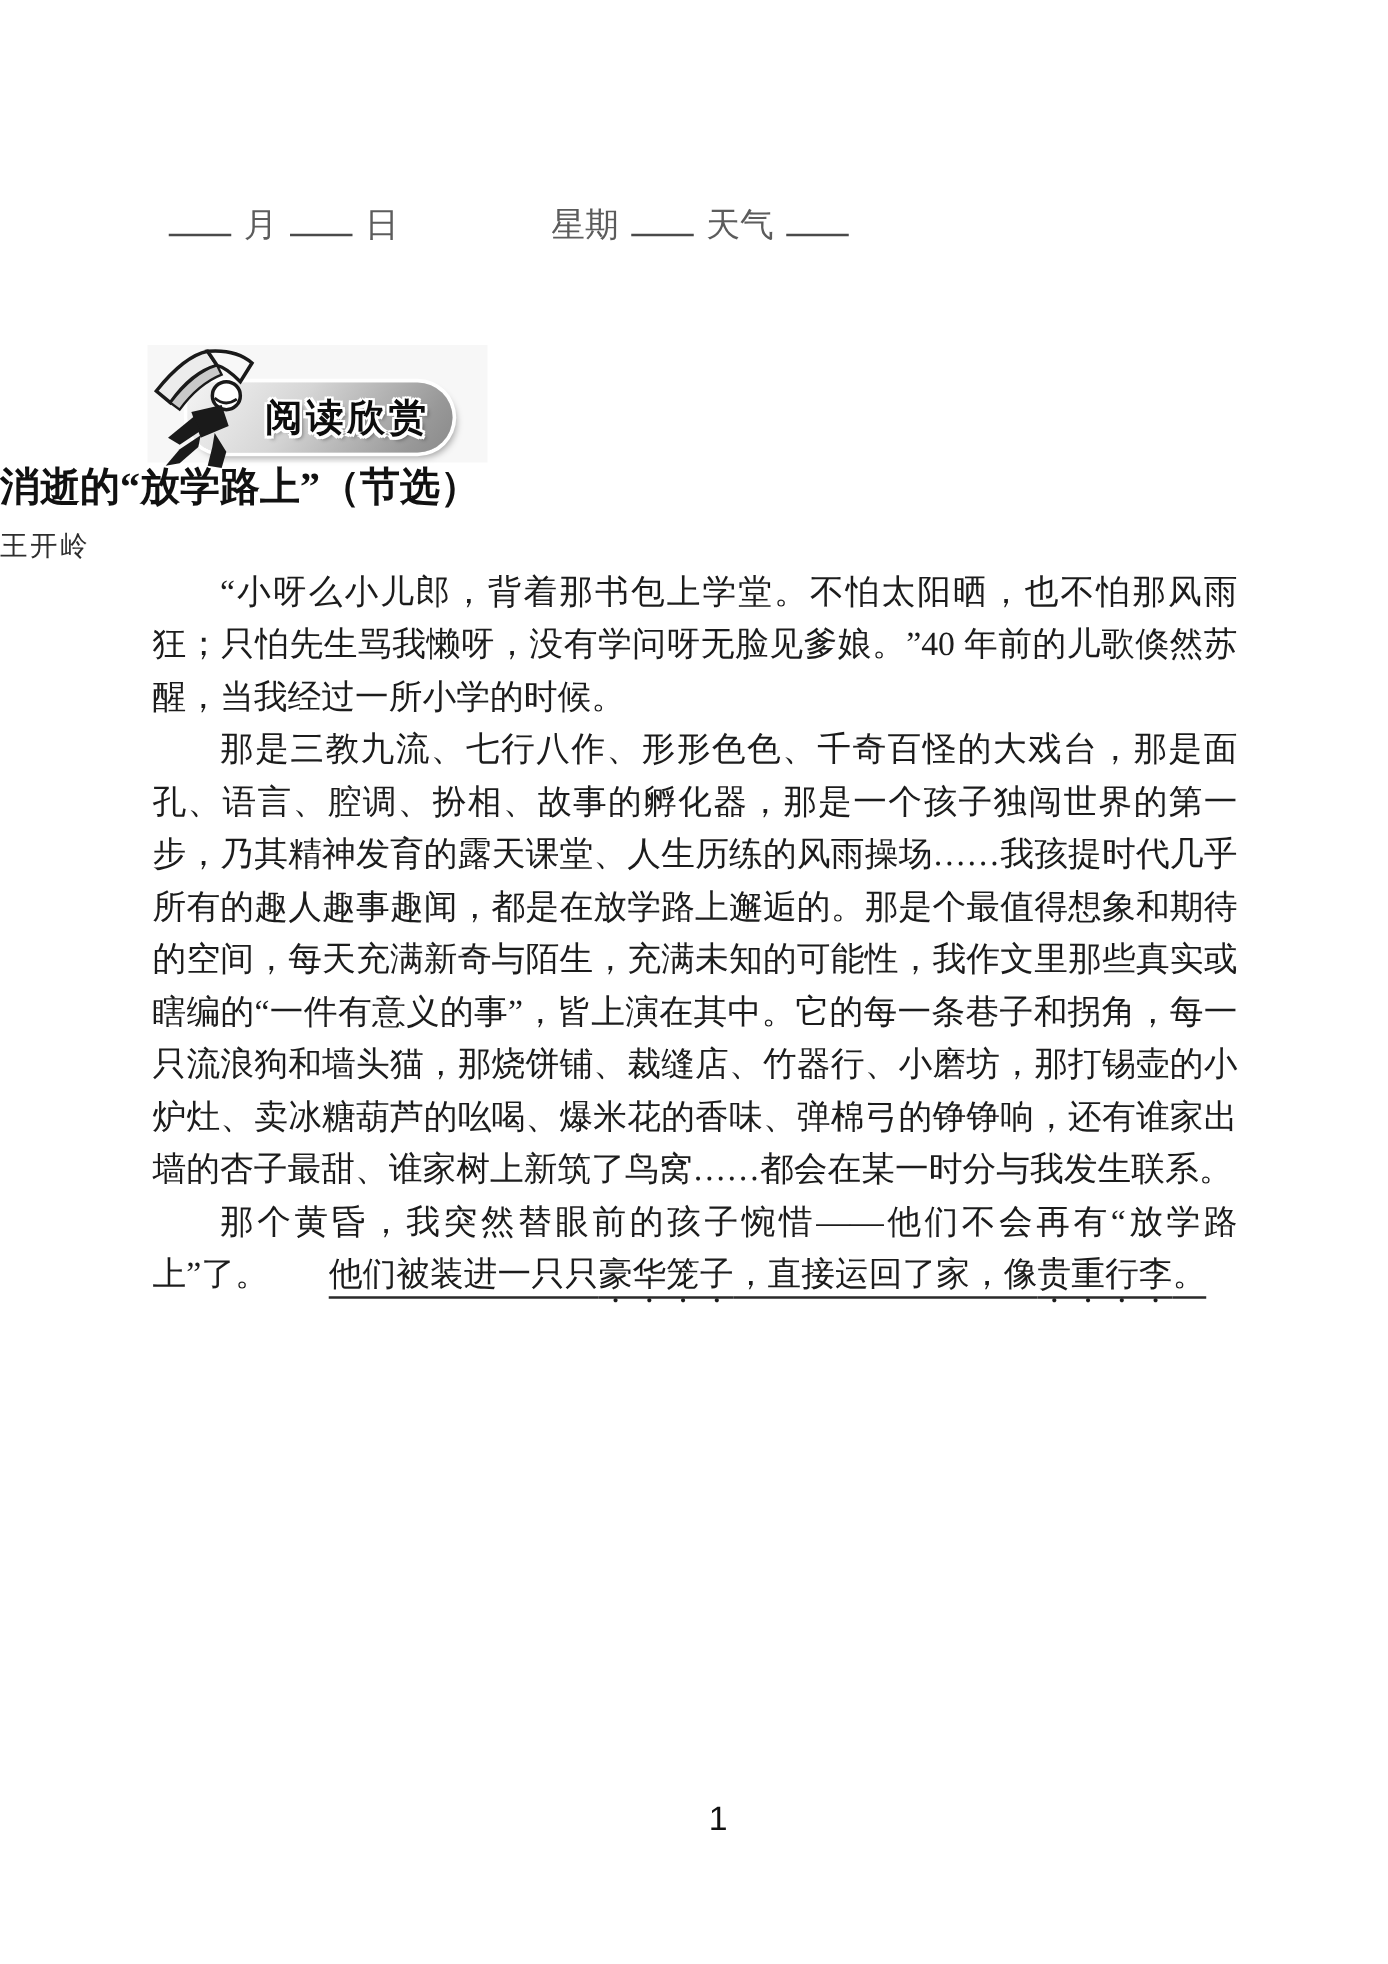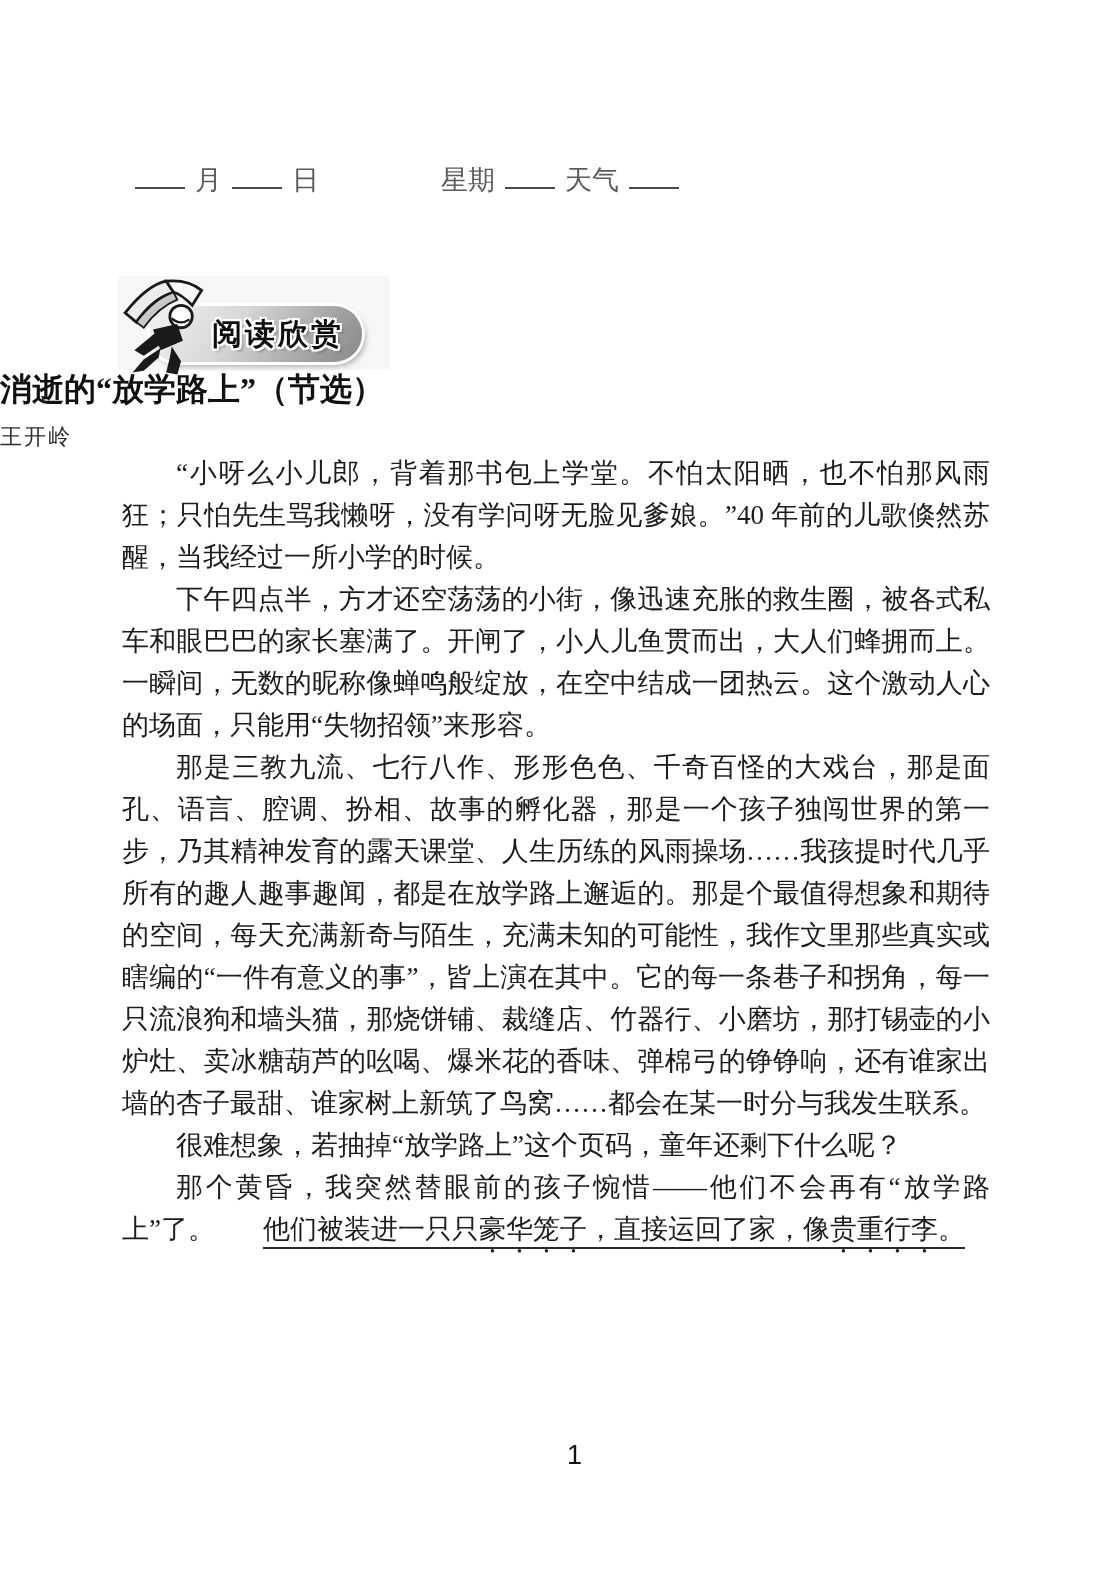--- a/index.html
+++ b/index.html
@@ -171,21 +171,19 @@
       <path d="M64 84 L74 100 L70 114 L58 112 L62 96 Z" fill="#1a1a1a"></path>
     </svg>
   </div>
 
   <h1 class="article-title">消逝的“放学路上”（节选）</h1>
 
   <div class="article-author">王开岭</div>
 
   <div class="article-body">
       <p class="para">“小呀么小儿郎，背着那书包上学堂。不怕太阳晒，也不怕那风雨狂；只怕先生骂我懒呀，没有学问呀无脸见爹娘。”40 年前的儿歌倏然苏醒，当我经过一所小学的时候。</p>
-      <p class="para">下午四点半，方才还空荡荡的小街，像迅速充胀的救生圈，被各式私车和眼巴巴的家长塞满了。开闸了，小人儿鱼贯而出，大人们蜂拥而上。一瞬间，无数的昵称像蝉鸣般绽放，在空中结成一团热云。这个激动人心的场面，只能用“失物招领”来形容。</p>
       <p class="para">那是三教九流、七行八作、形形色色、千奇百怪的大戏台，那是面孔、语言、腔调、扮相、故事的孵化器，那是一个孩子独闯世界的第一步，乃其精神发育的露天课堂、人生历练的风雨操场……我孩提时代几乎所有的趣人趣事趣闻，都是在放学路上邂逅的。那是个最值得想象和期待的空间，每天充满新奇与陌生，充满未知的可能性，我作文里那些真实或瞎编的“一件有意义的事”，皆上演在其中。它的每一条巷子和拐角，每一只流浪狗和墙头猫，那烧饼铺、裁缝店、竹器行、小磨坊，那打锡壶的小炉灶、卖冰糖葫芦的吆喝、爆米花的香味、弹棉弓的铮铮响，还有谁家出墙的杏子最甜、谁家树上新筑了鸟窝……都会在某一时分与我发生联系。</p>
-      <p class="para">很难想象，若抽掉“放学路上”这个页码，童年还剩下什么呢？</p>
       <p class="para"><span>那个黄昏，我突然替眼前的孩子惋惜——他们不会再有“放学路上”了。</span><span class="underline-sentence"><span>他们被装进一只只</span><span class="emph">豪华笼子</span><span>，直接运回了家，像</span><span class="emph">贵重行李</span><span>。</span></span></p>
     </div>
 
   <div class="page-number">1</div>
 
 </div>
 
 </body></html>

